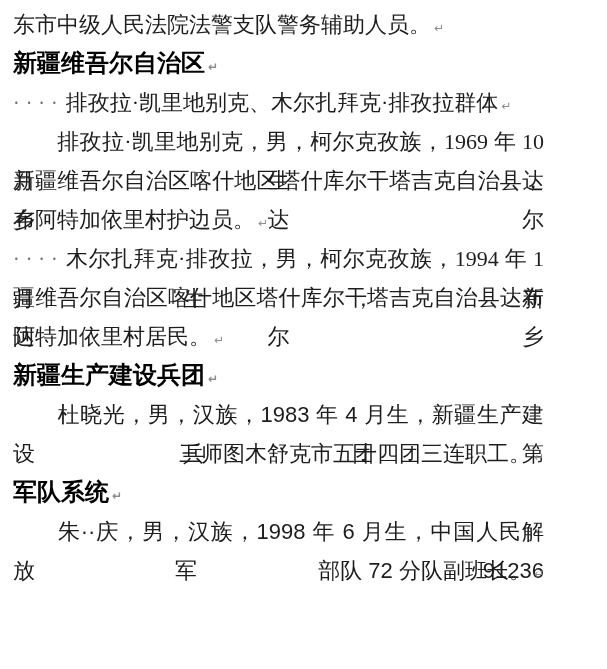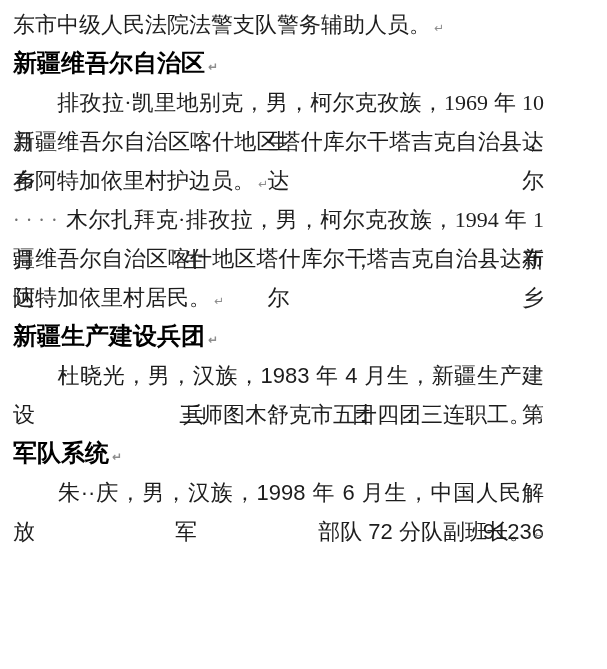--- a/index.html
+++ b/index.html
@@ -68,20 +68,23 @@
 <div class="page">
 
   <div class="line serif">
     <span>东市中级人民法院法警支队警务辅助人员。</span><span class="pmark">↵</span>
   </div>
 
   <div class="line heading">
     <span>新疆维吾尔自治区</span><span class="pmark">↵</span>
   </div>
 
+  <div class="line serif">
+    <span class="dots">····</span><span>排孜拉·凯里地别克、木尔扎拜克·排孜拉群体</span><span class="pmark">↵</span>
+  </div>
 
   <div class="line serif fill">
     <span class="ind"></span><span>排孜拉·凯里地别克，男，柯尔克孜族，1969 年 10 月生，</span>
   </div>
 
   <div class="line serif fill">
     <span>新疆维吾尔自治区喀什地区塔什库尔干塔吉克自治县达布达尔</span>
   </div>
 
   <div class="line serif">

